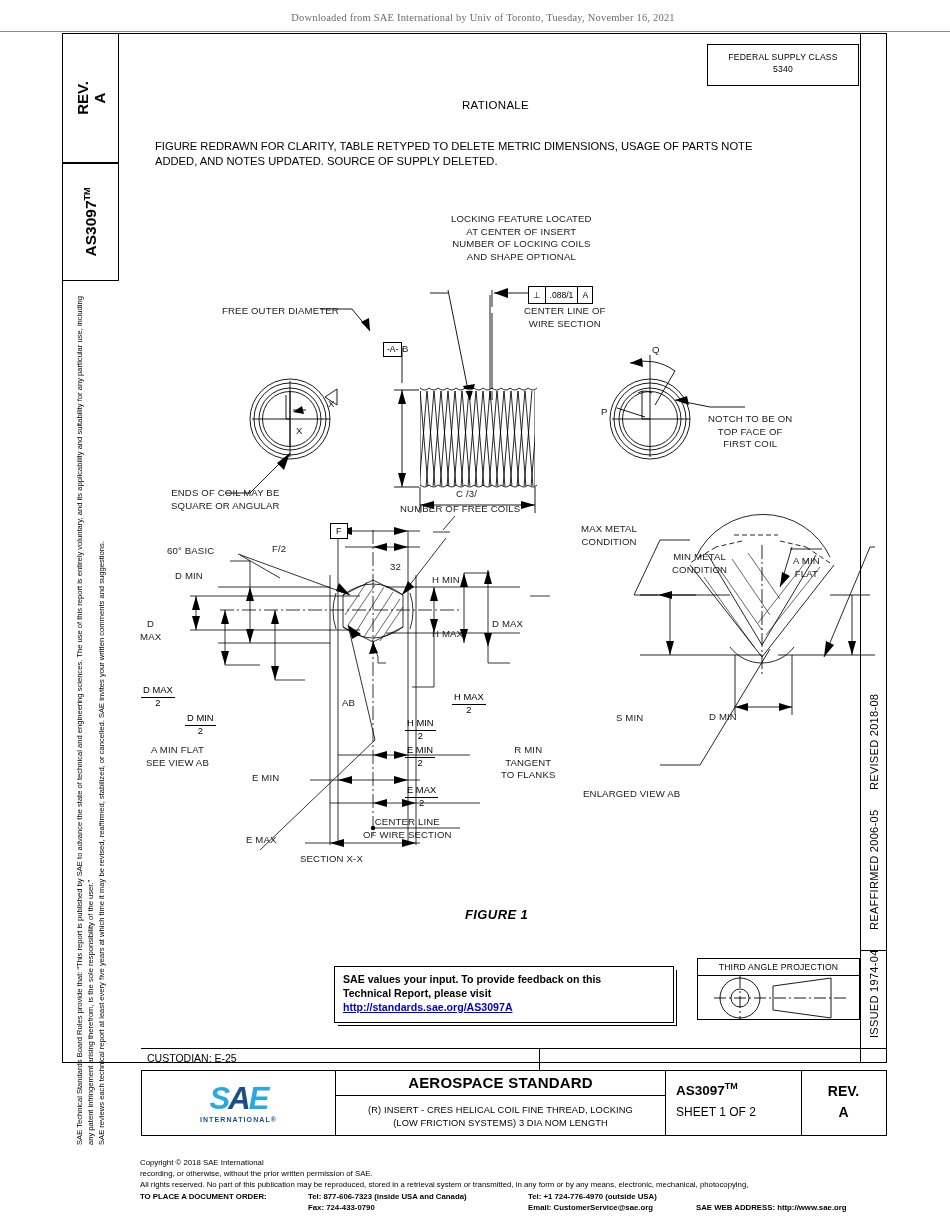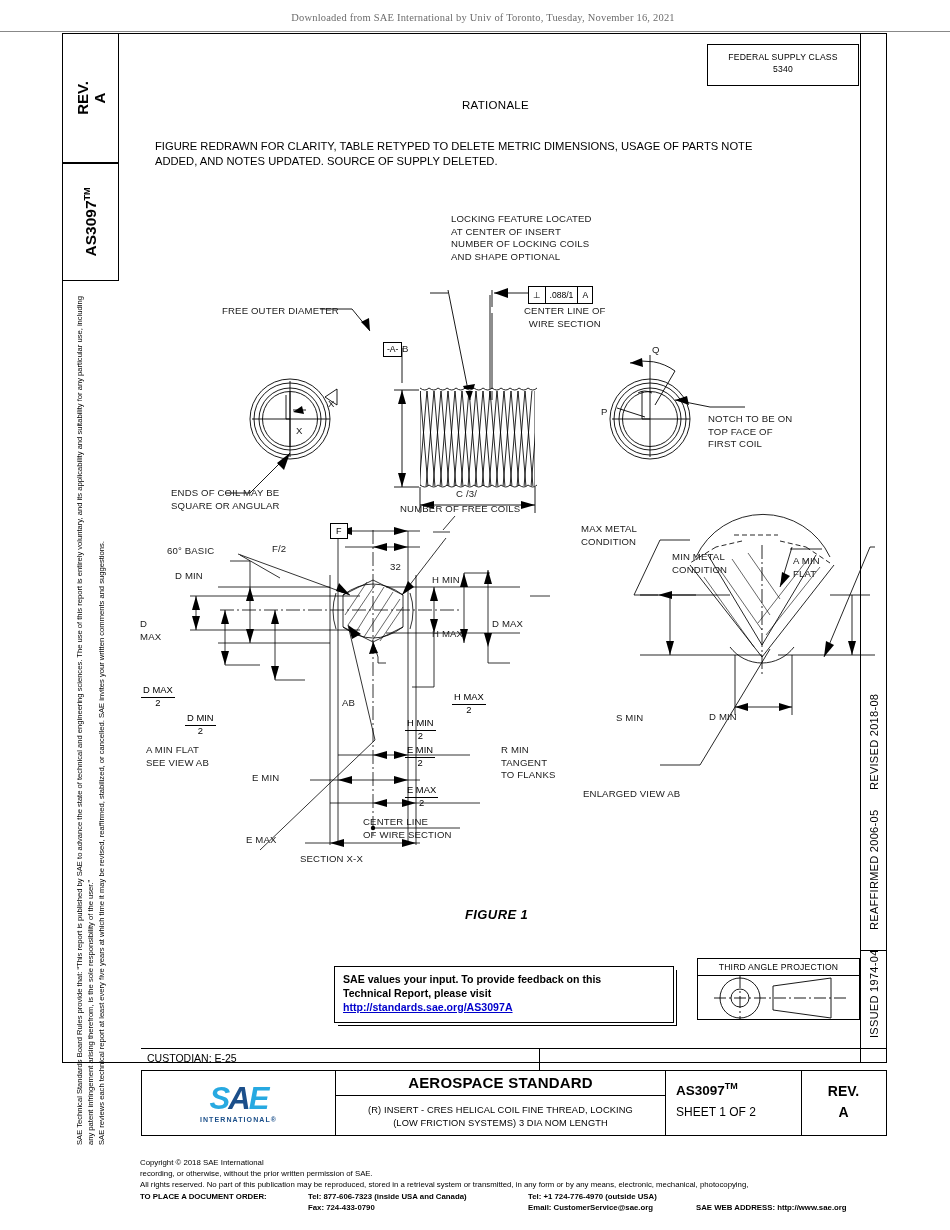--- a/index.html
+++ b/index.html
@@ -45,21 +45,21 @@
   
   #fsc{position:absolute;left:707px;top:44px;width:152px;height:42px;
        border:1.2px solid #000;box-sizing:border-box;text-align:center;
        font-size:8.6px;line-height:1.35;padding-top:7px;letter-spacing:.2px;}
 
   
   #rationale-title{position:absolute;left:462px;top:99px;font-size:11.5px;letter-spacing:.3px;}
   #rationale-body{position:absolute;left:155px;top:127px;width:600px;font-size:11.2px;line-height:1.32;margin-top:12px;}
 
   
-  .dt{position:absolute;font-size:9.6px;line-height:1.32;letter-spacing:.15px;white-space:pre-line;color:#1a1a1a;}
+  .dt{position:absolute;font-size:9.6px;line-height:1.32;letter-spacing:.15px;white-space:pre-line;color:#1a1a1a;text-align:center;}
   .dt.c{text-align:center;}
 
   
   #fcf{position:absolute;left:528px;top:286px;height:16px;display:flex;border:1.1px solid #000;
        background:#fff;font-size:8.6px;align-items:stretch;}
   #fcf div{display:flex;align-items:center;justify-content:center;padding:0 4px;}
   #fcf .cell+.cell{border-left:1.1px solid #000;}
 
   
   #datum-a{position:absolute;left:383px;top:342px;border:1.1px solid #000;

